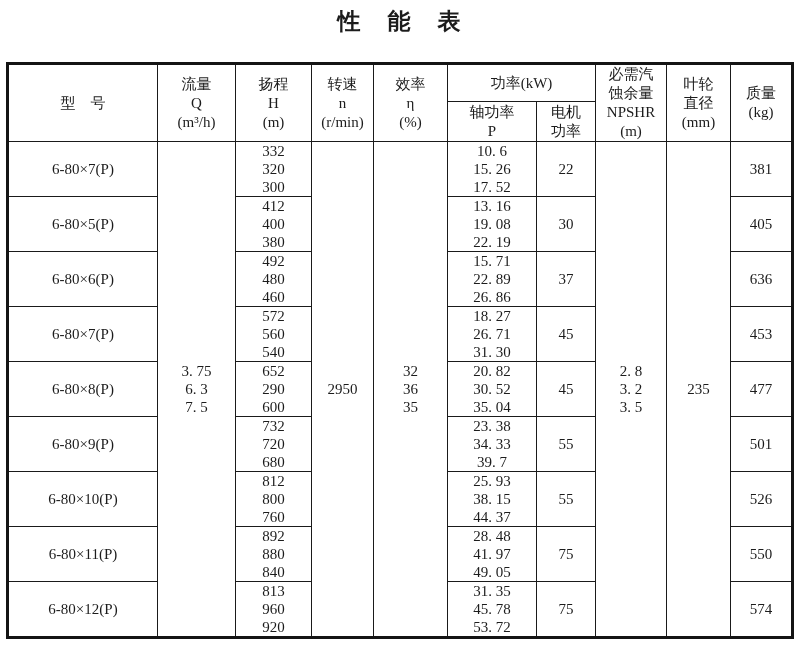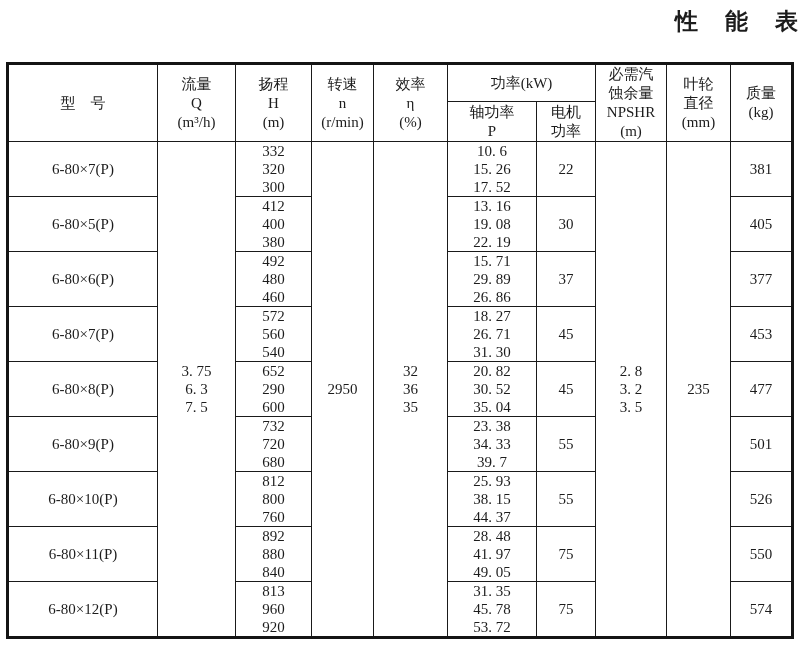--- a/index.html
+++ b/index.html
@@ -11,21 +11,21 @@
     height: 652px;
     background: #ffffff;
     font-family: "Liberation Serif", "DejaVu Serif", serif;
     color: #1c1c1c;
     overflow: hidden;
   }
   .title {
     padding-top: 5px;
     height: 33px;
     line-height: 33px;
-    text-align: right;
+    text-align: center;
     font-size: 23px;
     font-weight: bold;
     letter-spacing: 2px;
   }
   table.perf {
     border-collapse: collapse;
     table-layout: fixed;
     margin: 24px 0 0 6px;
     border: 3px solid #141414;
   }
@@ -135,24 +135,24 @@
 22. 19</td>
       <td>30</td>
       <td>405</td>
     </tr>
     <tr>
       <td>6-80×6(P)</td>
       <td>492
 480
 460</td>
       <td>15. 71
-29. 89
+22. 89
 26. 86</td>
       <td>37</td>
-      <td>377</td>
+      <td>636</td>
     </tr>
     <tr>
       <td>6-80×7(P)</td>
       <td>572
 560
 540</td>
       <td>18. 27
 26. 71
 31. 30</td>
       <td>45</td>

